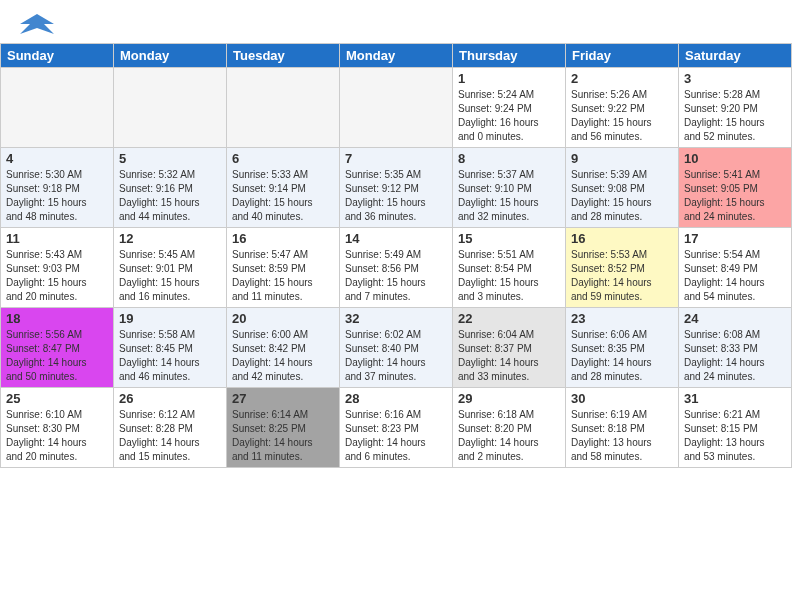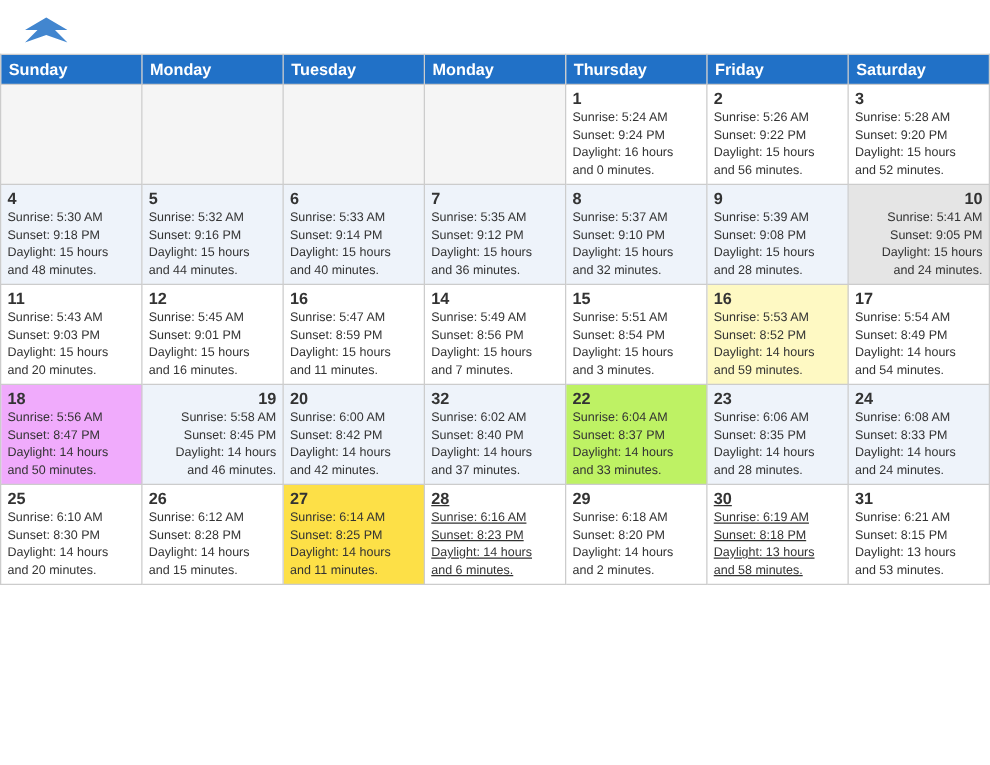--- a/index.html
+++ b/index.html
@@ -87,21 +87,21 @@
           <div class="day-info">Sunrise: 5:35 AM<br>Sunset: 9:12 PM<br>Daylight: 15 hours<br>and 36 minutes.</div>
         </td>
         <td style="background: rgb(238, 243, 250);">
           <span class="day-num">8</span>
           <div class="day-info">Sunrise: 5:37 AM<br>Sunset: 9:10 PM<br>Daylight: 15 hours<br>and 32 minutes.</div>
         </td>
         <td style="background: rgb(238, 243, 250);">
           <span class="day-num">9</span>
           <div class="day-info">Sunrise: 5:39 AM<br>Sunset: 9:08 PM<br>Daylight: 15 hours<br>and 28 minutes.</div>
         </td>
-        <td style="background: #e5e5e5; text-align: right;">
+        <td style="background: #fca5a5;">
           <span class="day-num">10</span>
           <div class="day-info">Sunrise: 5:41 AM<br>Sunset: 9:05 PM<br>Daylight: 15 hours<br>and 24 minutes.</div>
         </td>
       </tr>
       <tr>
         <td style="background: rgb(255, 255, 255);">
           <span class="day-num">11</span>
           <div class="day-info">Sunrise: 5:43 AM<br>Sunset: 9:03 PM<br>Daylight: 15 hours<br>and 20 minutes.</div>
         </td>
         <td style="background: rgb(255, 255, 255);">
@@ -123,37 +123,37 @@
         <td style="background: #fef9c3;">
           <span class="day-num">16</span>
           <div class="day-info">Sunrise: 5:53 AM<br>Sunset: 8:52 PM<br>Daylight: 14 hours<br>and 59 minutes.</div>
         </td>
         <td style="background: rgb(255, 255, 255);">
           <span class="day-num">17</span>
           <div class="day-info">Sunrise: 5:54 AM<br>Sunset: 8:49 PM<br>Daylight: 14 hours<br>and 54 minutes.</div>
         </td>
       </tr>
       <tr>
-        <td style="background: #f0abfc;">
+        <td style="background: #d946ef;">
           <span class="day-num">18</span>
           <div class="day-info">Sunrise: 5:56 AM<br>Sunset: 8:47 PM<br>Daylight: 14 hours<br>and 50 minutes.</div>
         </td>
-        <td style="background: rgb(238, 243, 250); text-align: right;">
+        <td style="background: rgb(238, 243, 250);">
           <span class="day-num">19</span>
           <div class="day-info">Sunrise: 5:58 AM<br>Sunset: 8:45 PM<br>Daylight: 14 hours<br>and 46 minutes.</div>
         </td>
         <td style="background: rgb(238, 243, 250);">
           <span class="day-num">20</span>
           <div class="day-info">Sunrise: 6:00 AM<br>Sunset: 8:42 PM<br>Daylight: 14 hours<br>and 42 minutes.</div>
         </td>
         <td style="background: rgb(238, 243, 250);">
           <span class="day-num">32</span>
           <div class="day-info">Sunrise: 6:02 AM<br>Sunset: 8:40 PM<br>Daylight: 14 hours<br>and 37 minutes.</div>
         </td>
-        <td style="background: #bef264;">
+        <td style="background: #e5e5e5;">
           <span class="day-num">22</span>
           <div class="day-info">Sunrise: 6:04 AM<br>Sunset: 8:37 PM<br>Daylight: 14 hours<br>and 33 minutes.</div>
         </td>
         <td style="background: rgb(238, 243, 250);">
           <span class="day-num">23</span>
           <div class="day-info">Sunrise: 6:06 AM<br>Sunset: 8:35 PM<br>Daylight: 14 hours<br>and 28 minutes.</div>
         </td>
         <td style="background: rgb(238, 243, 250);">
           <span class="day-num">24</span>
           <div class="day-info">Sunrise: 6:08 AM<br>Sunset: 8:33 PM<br>Daylight: 14 hours<br>and 24 minutes.</div>
@@ -161,33 +161,33 @@
       </tr>
       <tr>
         <td style="background: rgb(255, 255, 255);">
           <span class="day-num">25</span>
           <div class="day-info">Sunrise: 6:10 AM<br>Sunset: 8:30 PM<br>Daylight: 14 hours<br>and 20 minutes.</div>
         </td>
         <td style="background: rgb(255, 255, 255);">
           <span class="day-num">26</span>
           <div class="day-info">Sunrise: 6:12 AM<br>Sunset: 8:28 PM<br>Daylight: 14 hours<br>and 15 minutes.</div>
         </td>
-        <td style="background: #fde047;">
+        <td style="background: #a3a3a3;">
           <span class="day-num">27</span>
           <div class="day-info">Sunrise: 6:14 AM<br>Sunset: 8:25 PM<br>Daylight: 14 hours<br>and 11 minutes.</div>
         </td>
-        <td style="background: rgb(255, 255, 255); text-decoration: underline;">
+        <td style="background: rgb(255, 255, 255);">
           <span class="day-num">28</span>
           <div class="day-info">Sunrise: 6:16 AM<br>Sunset: 8:23 PM<br>Daylight: 14 hours<br>and 6 minutes.</div>
         </td>
         <td style="background: rgb(255, 255, 255);">
           <span class="day-num">29</span>
           <div class="day-info">Sunrise: 6:18 AM<br>Sunset: 8:20 PM<br>Daylight: 14 hours<br>and 2 minutes.</div>
         </td>
-        <td style="background: rgb(255, 255, 255); text-decoration: underline;">
+        <td style="background: rgb(255, 255, 255);">
           <span class="day-num">30</span>
           <div class="day-info">Sunrise: 6:19 AM<br>Sunset: 8:18 PM<br>Daylight: 13 hours<br>and 58 minutes.</div>
         </td>
         <td style="background: rgb(255, 255, 255);">
           <span class="day-num">31</span>
           <div class="day-info">Sunrise: 6:21 AM<br>Sunset: 8:15 PM<br>Daylight: 13 hours<br>and 53 minutes.</div>
         </td>
       </tr>
     </tbody>
 </table>

